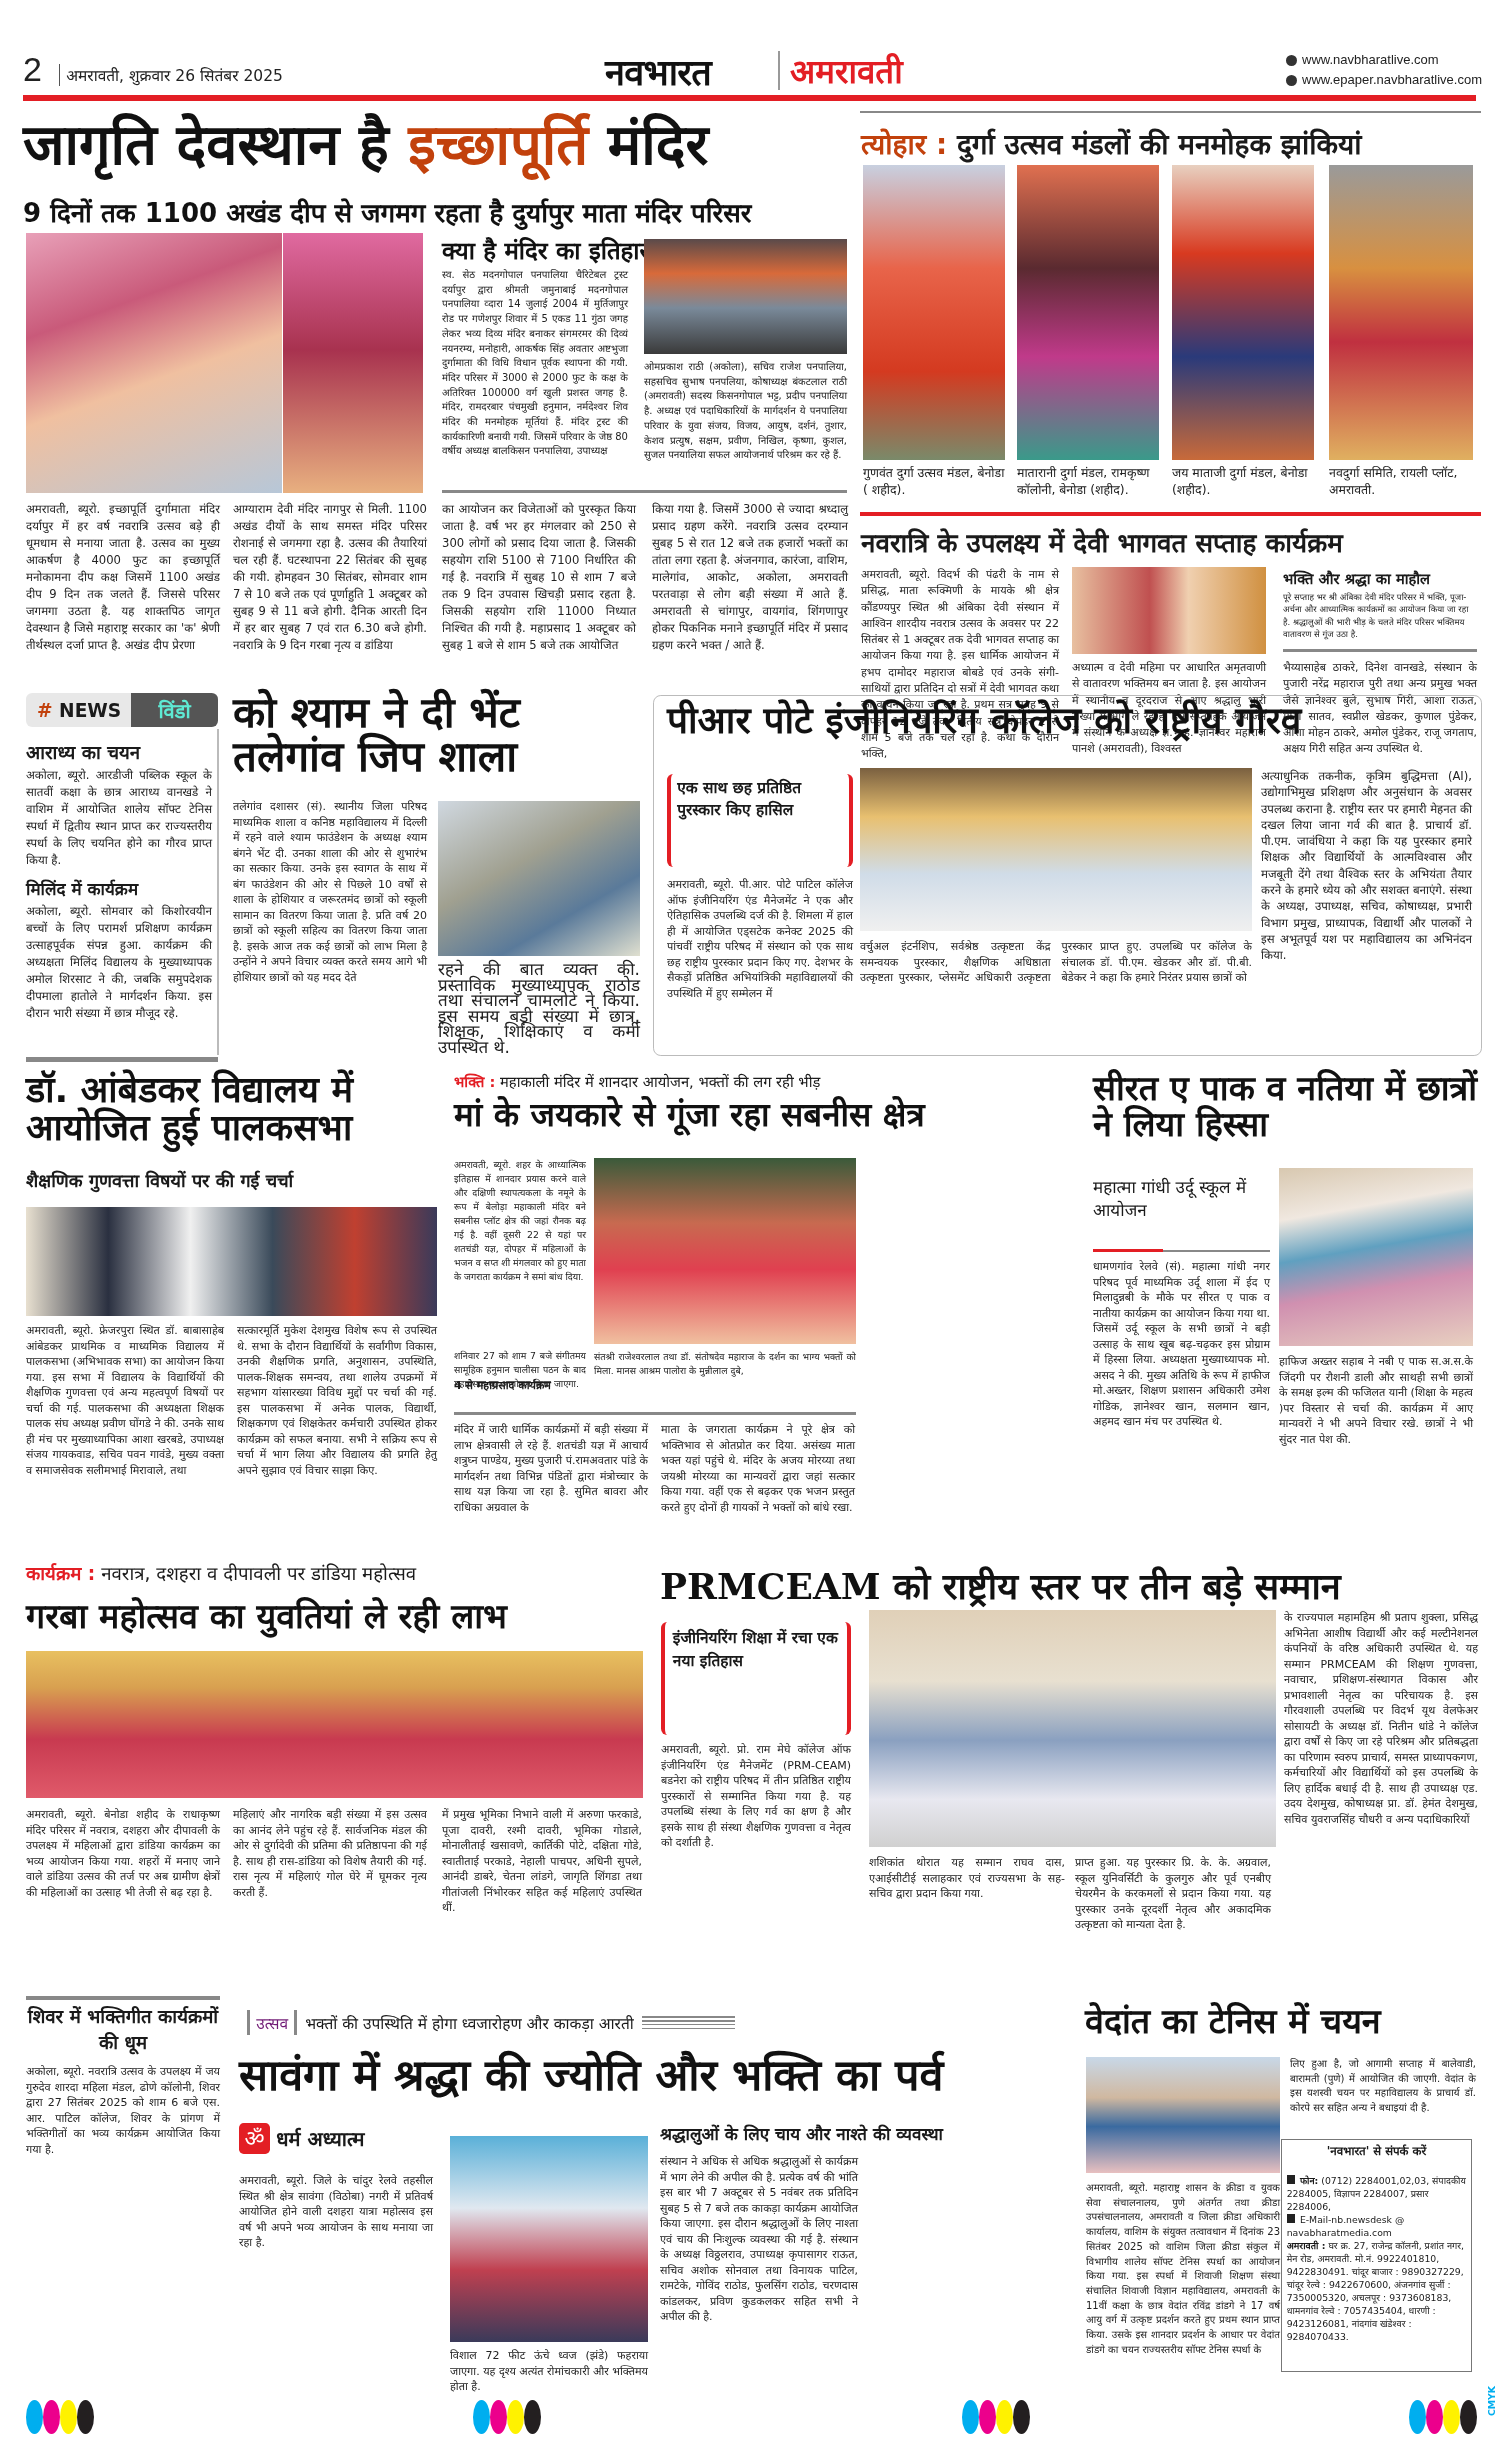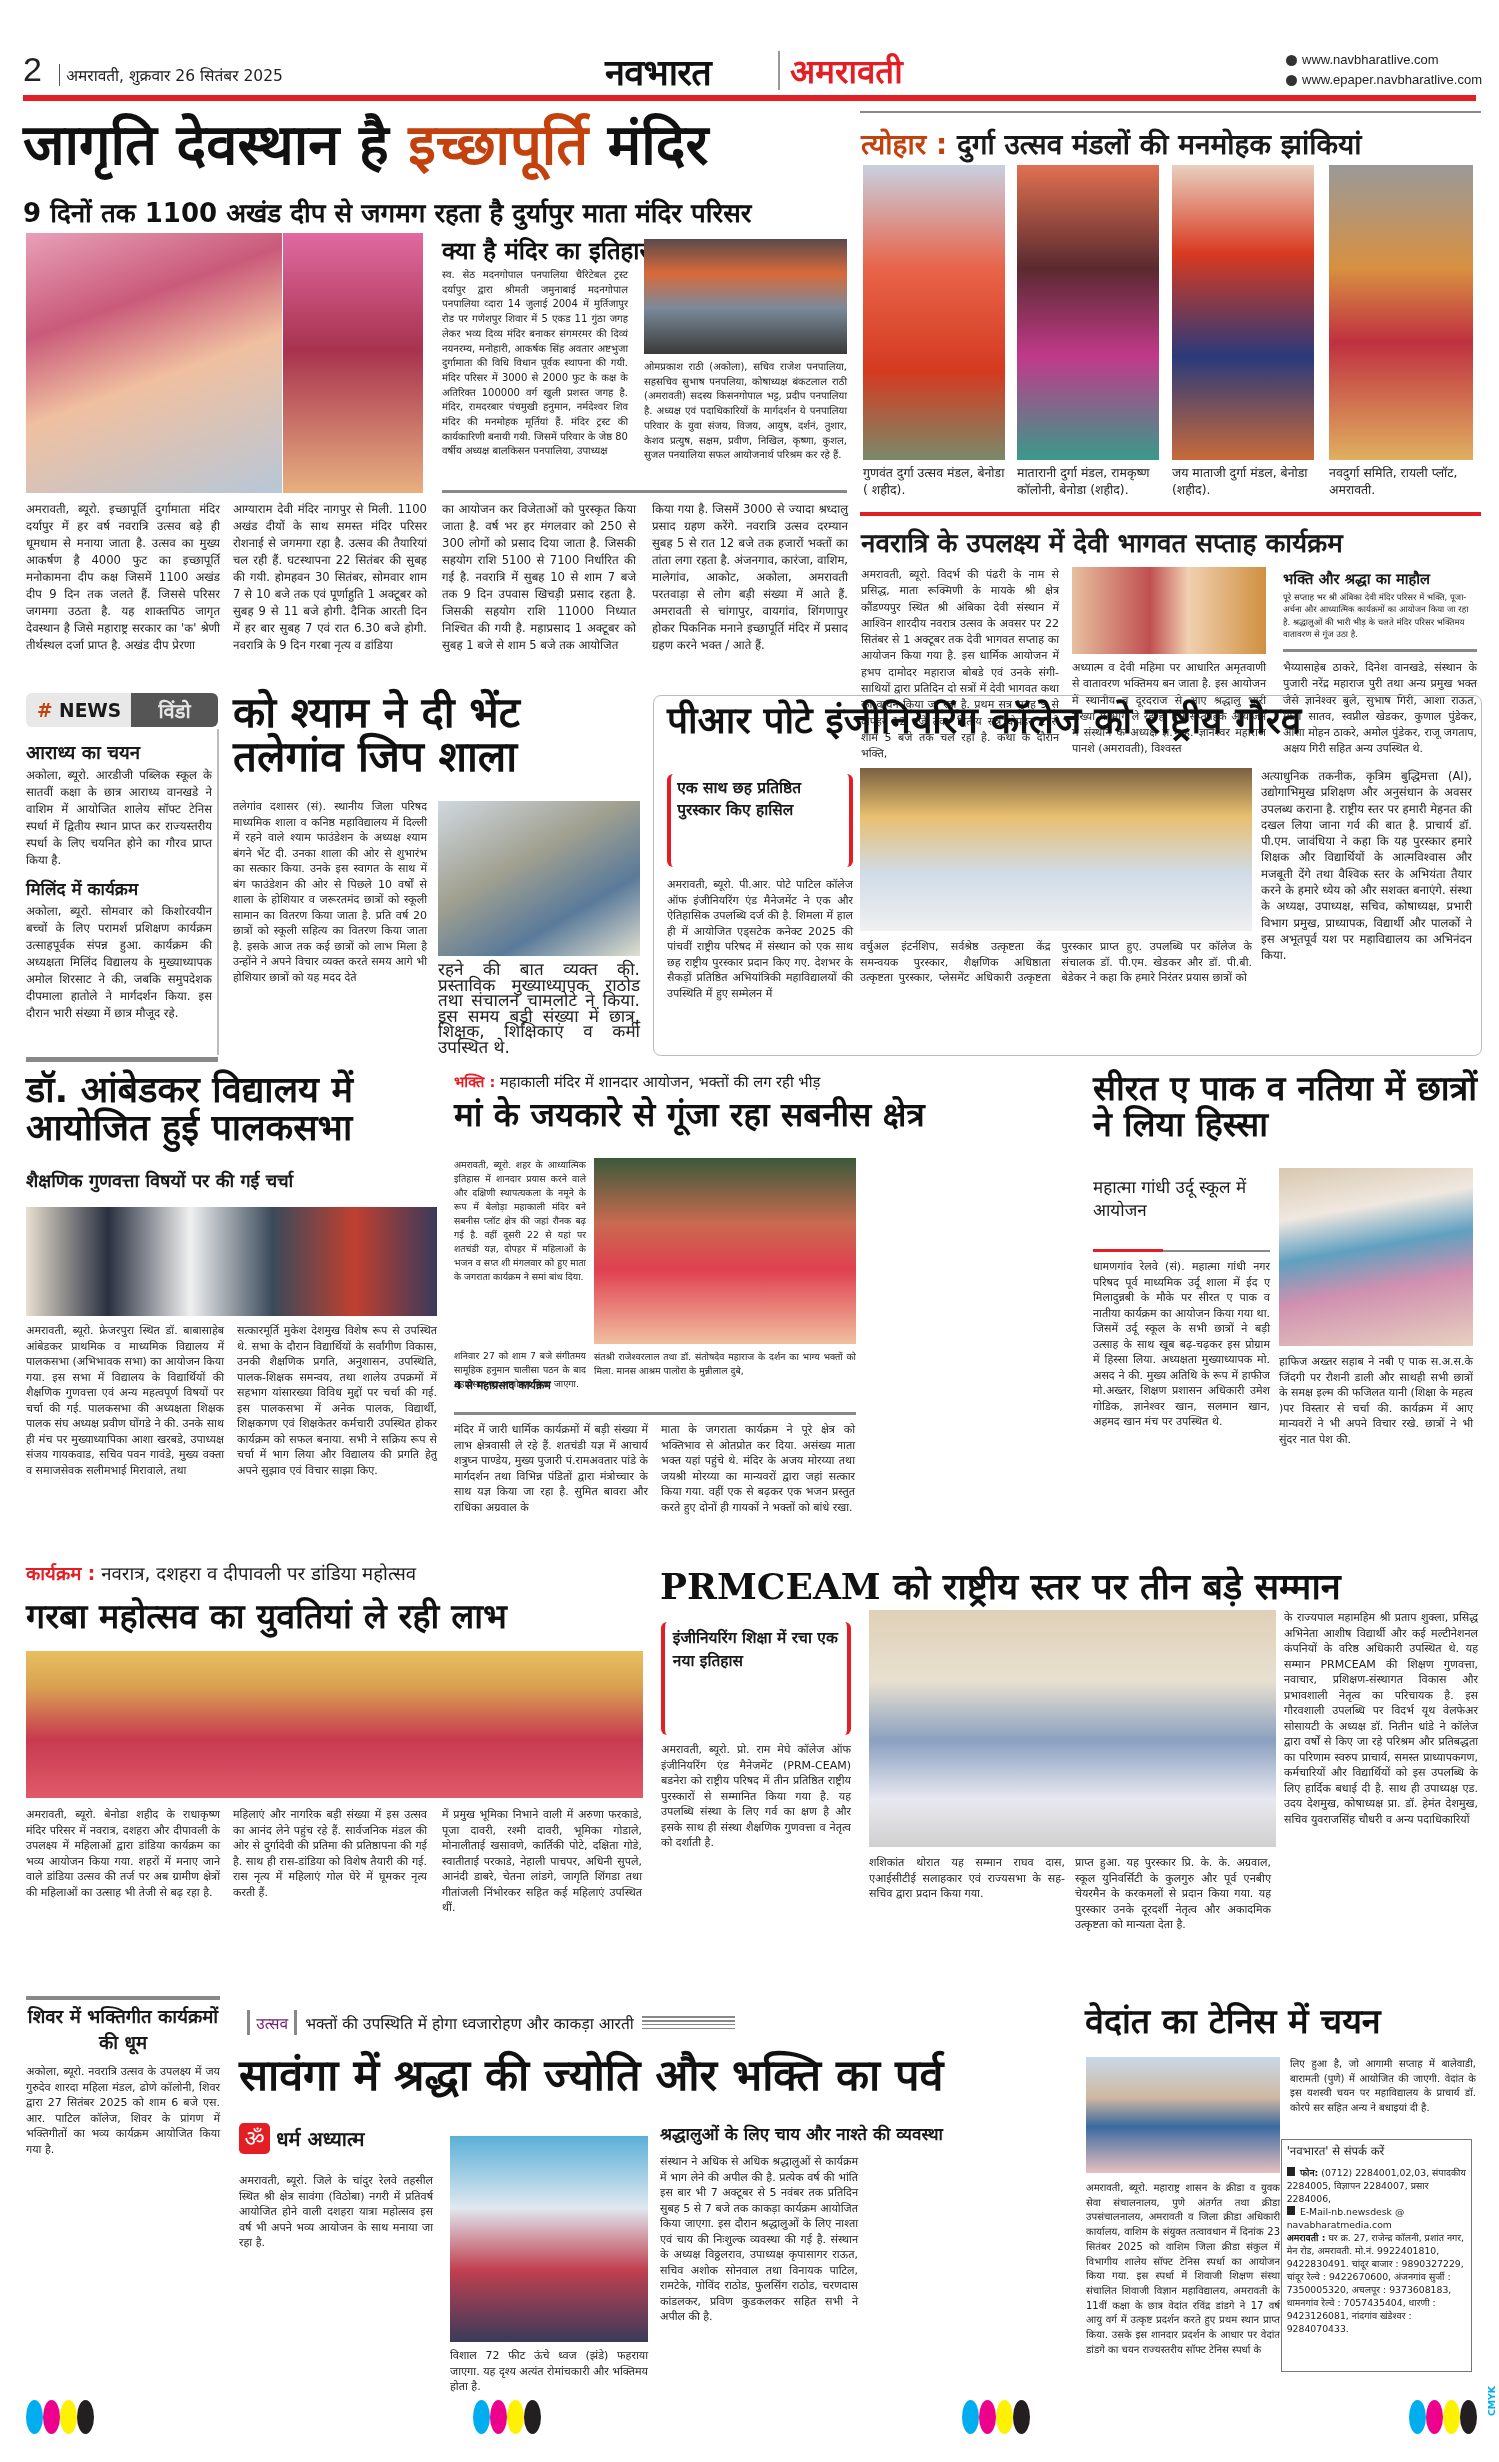--- a/index.html
+++ b/index.html
@@ -81,21 +81,21 @@
 <div class="col txt-s" style="left:1072px;top:660px;width:194px;font-size:11px;line-height:16.3px">अध्यात्म व देवी महिमा पर आधारित अमृतवाणी से वातावरण भक्तिमय बन जाता है. इस आयोजन में स्थानीय व दूरदराज से आए श्रद्धालु भारी संख्या में भाग ले रहे हैं. इस सप्ताहिक आयोजन में संस्थान के अध्यक्ष ज्ञ.भ.ह. ज्ञानेश्वर महाराज पानशे (अमरावती), विश्वस्त</div>
 <div class="abs" style="left:1283px;top:568px;font-size:14.7px;font-weight:bold">भक्ति और श्रद्धा का माहौल</div>
 <div class="col" style="left:1283px;top:591px;width:194px;font-size:8.5px;line-height:12.4px">पूरे सप्ताह भर श्री अंबिका देवी मंदिर परिसर में भक्ति, पूजा-अर्चना और आध्यात्मिक कार्यक्रमों का आयोजन किया जा रहा है. श्रद्धालुओं की भारी भीड़ के चलते मंदिर परिसर भक्तिमय वातावरण से गूंज उठा है.</div>
 <div class="hr" style="left:1283px;top:649px;width:194px"></div>
 <div class="col txt-s" style="left:1283px;top:660px;width:194px;font-size:11px;line-height:16.3px">भैय्यासाहेब ठाकरे, दिनेश वानखडे, संस्थान के पुजारी नरेंद्र महाराज पुरी तथा अन्य प्रमुख भक्त जैसे ज्ञानेश्वर बुले, सुभाष गिरी, आशा राऊत, मीना सातव, स्वप्नील खेडकर, कुणाल पुंडेकर, आशा मोहन ठाकरे, अमोल पुंडेकर, राजू जगताप, अक्षय गिरी सहित अन्य उपस्थित थे.</div>
 
 <div class="abs" style="left:26px;top:693px;width:192px;height:34px;border-radius:6.2px;overflow:hidden;display:flex">
   <div style="flex:0 0 105px;background:#e8e8e8;display:flex;align-items:center;padding-left:11px;font-weight:bold;font-size:18.6px">
     <span class="red">#</span>&nbsp;<span>NEWS</span>
   </div>
-  <div style="flex:1;background:#555;color:#e5e5e5;display:flex;align-items:center;justify-content:center;font-weight:bold;font-size:20px">विंडो</div>
+  <div style="flex:1;background:#555;color:#5eead4;display:flex;align-items:center;justify-content:center;font-weight:bold;font-size:20px">विंडो</div>
 </div>
 <div class="vrule" style="left:217px;top:729px;height:326px"></div>
 <div class="abs" style="left:26px;top:739px;font-size:18.6px;font-weight:bold">आराध्य का चयन</div>
 <div class="col txt-s" style="left:26px;top:767px;width:186px">अकोला, ब्यूरो. आरडीजी पब्लिक स्कूल के सातवीं कक्षा के छात्र आराध्य वानखडे ने वाशिम में आयोजित शालेय सॉफ्ट टेनिस स्पर्धा में द्वितीय स्थान प्राप्त कर राज्यस्तरीय स्पर्धा के लिए चयनित होने का गौरव प्राप्त किया है.</div>
 <div class="abs" style="left:26px;top:877px;font-size:17px;font-weight:bold">मिलिंद में कार्यक्रम</div>
 <div class="col txt-s" style="left:26px;top:903px;width:186px">अकोला, ब्यूरो. सोमवार को किशोरवयीन बच्चों के लिए परामर्श प्रशिक्षण कार्यक्रम उत्साहपूर्वक संपन्न हुआ. कार्यक्रम की अध्यक्षता मिलिंद विद्यालय के मुख्याध्यापक अमोल शिरसाट ने की, जबकि समुपदेशक दीपमाला हातोले ने मार्गदर्शन किया. इस दौरान भारी संख्या में छात्र मौजूद रहे.</div>
 <div class="hr" style="left:26px;top:1057px;width:192px;height:4.7px"></div>
 
 <div class="abs h-xl" style="left:233px;top:691px;font-size:42px;width:404px">
   <div>को श्याम ने दी भेंट</div>
@@ -178,21 +178,21 @@
 <div class="col txt-s" style="left:450px;top:2348px;width:198px;font-size:11px;line-height:15.5px">विशाल 72 फीट ऊंचे ध्वज (झंडे) फहराया जाएगा. यह दृश्य अत्यंत रोमांचकारी और भक्तिमय होता है.</div>
 <div class="abs" style="left:660px;top:2122px;font-size:17px;font-weight:bold;white-space:nowrap">श्रद्धालुओं के लिए चाय और नाश्ते की व्यवस्था</div>
 <div class="col txt-s" style="left:660px;top:2154px;width:198px;font-size:11px;line-height:15.5px">संस्थान ने अधिक से अधिक श्रद्धालुओं से कार्यक्रम में भाग लेने की अपील की है. प्रत्येक वर्ष की भांति इस बार भी 7 अक्टूबर से 5 नवंबर तक प्रतिदिन सुबह 5 से 7 बजे तक काकड़ा कार्यक्रम आयोजित किया जाएगा. इस दौरान श्रद्धालुओं के लिए नाश्ता एवं चाय की निःशुल्क व्यवस्था की गई है. संस्थान के अध्यक्ष विठ्ठलराव, उपाध्यक्ष कृपासागर राऊत, सचिव अशोक सोनवाल तथा विनायक पाटिल, रामटेके, गोविंद राठोड, फुलसिंग राठोड, चरणदास कांडलकर, प्रविण कुडकलकर सहित सभी ने अपील की है.</div>
 
 <div class="abs h-xl" style="left:1085px;top:2004px;font-size:34px;white-space:nowrap">वेदांत का टेनिस में चयन</div>
 <div class="abs photo" style="left:1086px;top:2057px;width:194px;height:116px;background:linear-gradient(180deg,#c8d8e8 0%,#d0b8a0 35%,#3a6aa0 60%,#e8c0c0 100%)"></div>
 <div class="col txt-s" style="left:1290px;top:2057px;width:186px;font-size:10px;line-height:14.7px">लिए हुआ है, जो आगामी सप्ताह में बालेवाडी, बारामती (पुणे) में आयोजित की जाएगी. वेदांत के इस यशस्वी चयन पर महाविद्यालय के प्राचार्य डॉ. कोरपे सर सहित अन्य ने बधाइयां दी है.</div>
 <div class="col txt-s" style="left:1086px;top:2181px;width:194px;font-size:10px;line-height:14.7px">अमरावती, ब्यूरो. महाराष्ट्र शासन के क्रीडा व युवक सेवा संचालनालय, पुणे अंतर्गत तथा क्रीडा उपसंचालनालय, अमरावती व जिला क्रीडा अधिकारी कार्यालय, वाशिम के संयुक्त तत्वावधान में दिनांक 23 सितंबर 2025 को वाशिम जिला क्रीडा संकुल में विभागीय शालेय सॉफ्ट टेनिस स्पर्धा का आयोजन किया गया. इस स्पर्धा में शिवाजी शिक्षण संस्था संचालित शिवाजी विज्ञान महाविद्यालय, अमरावती के 11वीं कक्षा के छात्र वेदांत रविंद्र डांडगे ने 17 वर्ष आयु वर्ग में उत्कृष्ट प्रदर्शन करते हुए प्रथम स्थान प्राप्त किया. उसके इस शानदार प्रदर्शन के आधार पर वेदांत डांडगे का चयन राज्यस्तरीय सॉफ्ट टेनिस स्पर्धा के</div>
 
 <div class="abs" style="left:1281px;top:2139px;width:191px;height:233px;border:1.6px solid #777;padding:4.7px;font-size:9.3px;line-height:13px">
-  <div style="font-weight:normal;font-size:11.6px;margin-bottom:8px">'नवभारत' से संपर्क करें</div>
+  <div style="text-align:center;font-weight:bold;font-size:11.6px;margin-bottom:16px">'नवभारत' से संपर्क करें</div>
   <div><span class="sq"></span><b>फोन:</b> <span>(0712) 2284001,02,03, संपादकीय 2284005, विज्ञापन 2284007, प्रसार 2284006,</span></div>
   <div><span class="sq"></span><span>E-Mail-nb.newsdesk @ navabharatmedia.com</span></div>
   <div><b>अमरावती :</b> <span>घर क्र. 27, राजेन्द्र कॉलनी, प्रशांत नगर, मेन रोड, अमरावती. मो.नं. 9922401810, 9422830491. चांदूर बाजार : 9890327229, चांदूर रेल्वे : 9422670600, अंजनगांव सुर्जी : 7350005320, अचलपूर : 9373608183, धामनगांव रेल्वे : 7057435404, धारणी : 9423126081, नांदगांव खंडेश्वर : 9284070433.</span></div>
 </div>
 
 <div class="abs cmyk" style="left:26px;top:2400px">
     <i style="background:#00aeef"></i>
     <i style="background:#ec008c"></i>
     <i style="background:#fff200"></i>
     <i style="background:#231f20"></i>

